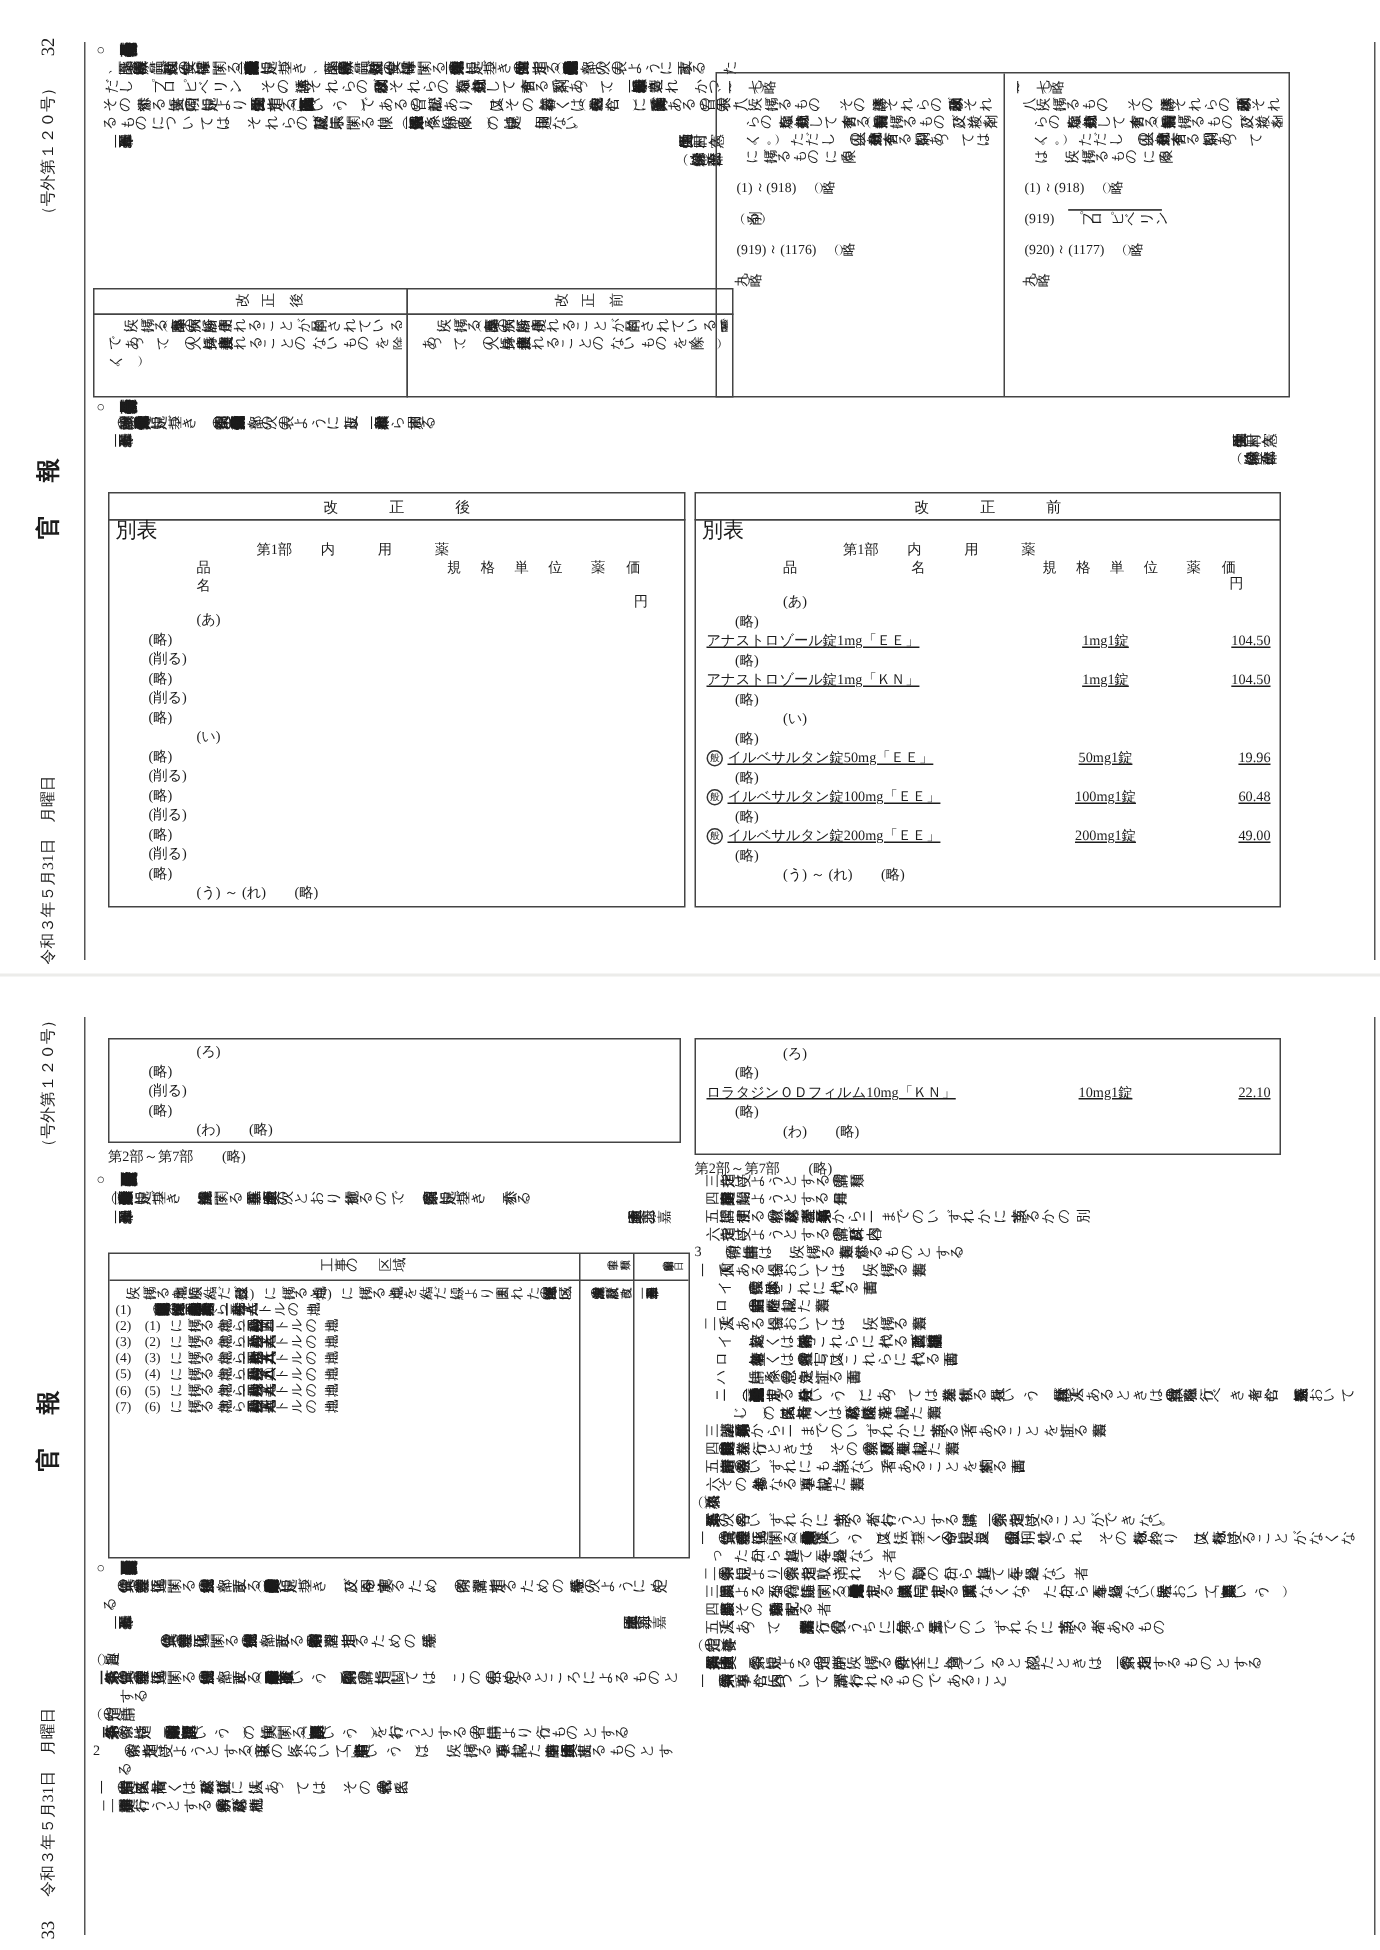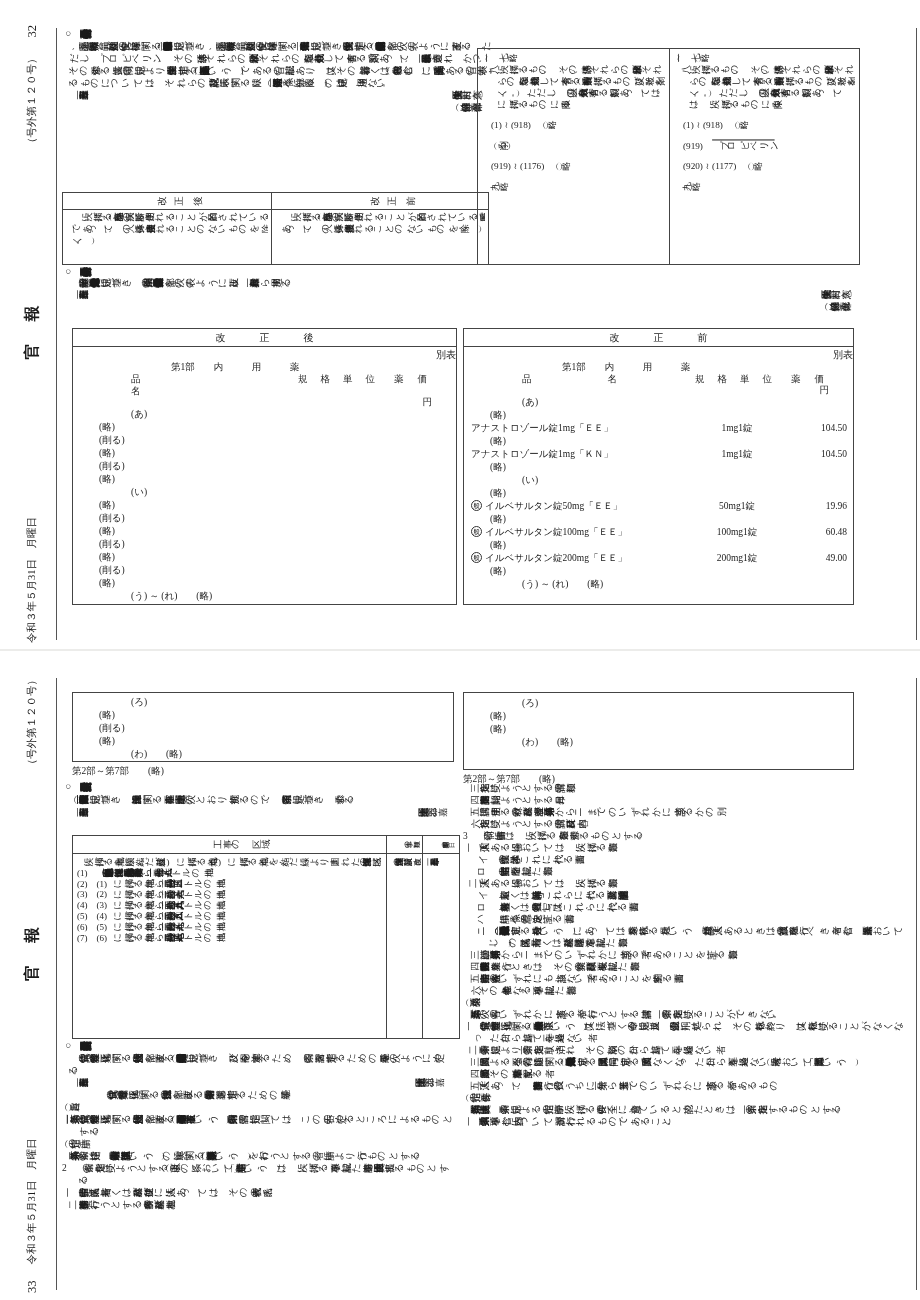--- a/index.html
+++ b/index.html
@@ -21,34 +21,34 @@
   .pr72{padding-inline-end:72px;}
   .ttl{padding-inline-start:1em;text-indent:1em;}
   .ov{text-decoration:overline;}
   .rule{position:absolute;background:#555;width:1px;}
   .box{position:absolute;border:1px solid #444;}
   .midline{position:absolute;background:#444;width:1px;top:0;bottom:0;}
   
   .ptab{font-size:9.5px;line-height:12.8px;}
   .plabel{display:flex;align-items:center;justify-content:center;
           letter-spacing:34px;text-indent:34px;font-size:10px;}
-  .betsu{padding:2px 0 0 4px;font-size:10px;line-height:12px;text-align:right;}
+  .betsu{padding:2px 0 0 4px;font-size:14px;line-height:12px;}
   .part{text-indent:98px;line-height:12px;}
   .phd{display:flex;line-height:12px;}
   .phd .cn{flex:1;letter-spacing:76px;padding-left:58px;font-family:Liberation Serif, serif;}
   .phd .cu{width:96px;letter-spacing:13px;}
   .phd .cp{width:62px;letter-spacing:14px;}
   .yen{text-align:right;padding-right:24px;line-height:11px;}
   .trow{display:flex;line-height:13px;}
   .trow .cname{flex:1;padding-left:7px;}
   .trow .cunit{width:96px;text-align:center;}
   .trow .cprice{width:62px;text-align:right;padding-right:6px;}
   .trow.sec .cname{padding-left:58px;}
   .trow.ab .cname{padding-left:26px;}
-  .ul{}
+  .ul{text-decoration:underline;}
   .mark{display:inline-block;width:9px;height:9px;border:1px solid #333;border-radius:50%;
         font-size:6.5px;line-height:9px;text-align:center;margin-right:3px;vertical-align:1px;}
   .suffix{position:absolute;font-size:9.5px;}
   
   .strip-in{display:flex;align-items:center;white-space:nowrap;}
   .st-date{font-size:10.5px;}
   .st-kanpo{font-size:16px;letter-spacing:22px;text-indent:22px;font-weight:bold;}
   .st-issue{font-size:10.5px;}
   .st-page{font-size:12.5px;margin-left:16px;}
   .sp{flex:1;}
@@ -390,20 +390,25 @@
       <div style="padding-top:4px;">
           <div class="trow sec">
             <div class="cname"><span>(ろ)</span></div>
             <div class="cunit"></div>
             <div class="cprice"></div>
           </div>
           <div class="trow ab">
             <div class="cname"><span>(略)</span></div>
             <div class="cunit"></div>
             <div class="cprice"></div>
+          </div>
+          <div class="trow">
+            <div class="cname"><span class="ul">ロラタジンＯＤフィルム10mg「ＫＮ」</span></div>
+            <div class="cunit"><span class="ul">10mg1錠</span></div>
+            <div class="cprice"><span class="ul">22.10</span></div>
           </div>
           <div class="trow ab">
             <div class="cname"><span>(略)</span></div>
             <div class="cunit"></div>
             <div class="cprice"></div>
           </div>
           <div class="trow sec">
             <div class="cname"><span>(わ)　　(略)</span></div>
             <div class="cunit"></div>
             <div class="cprice"></div>

